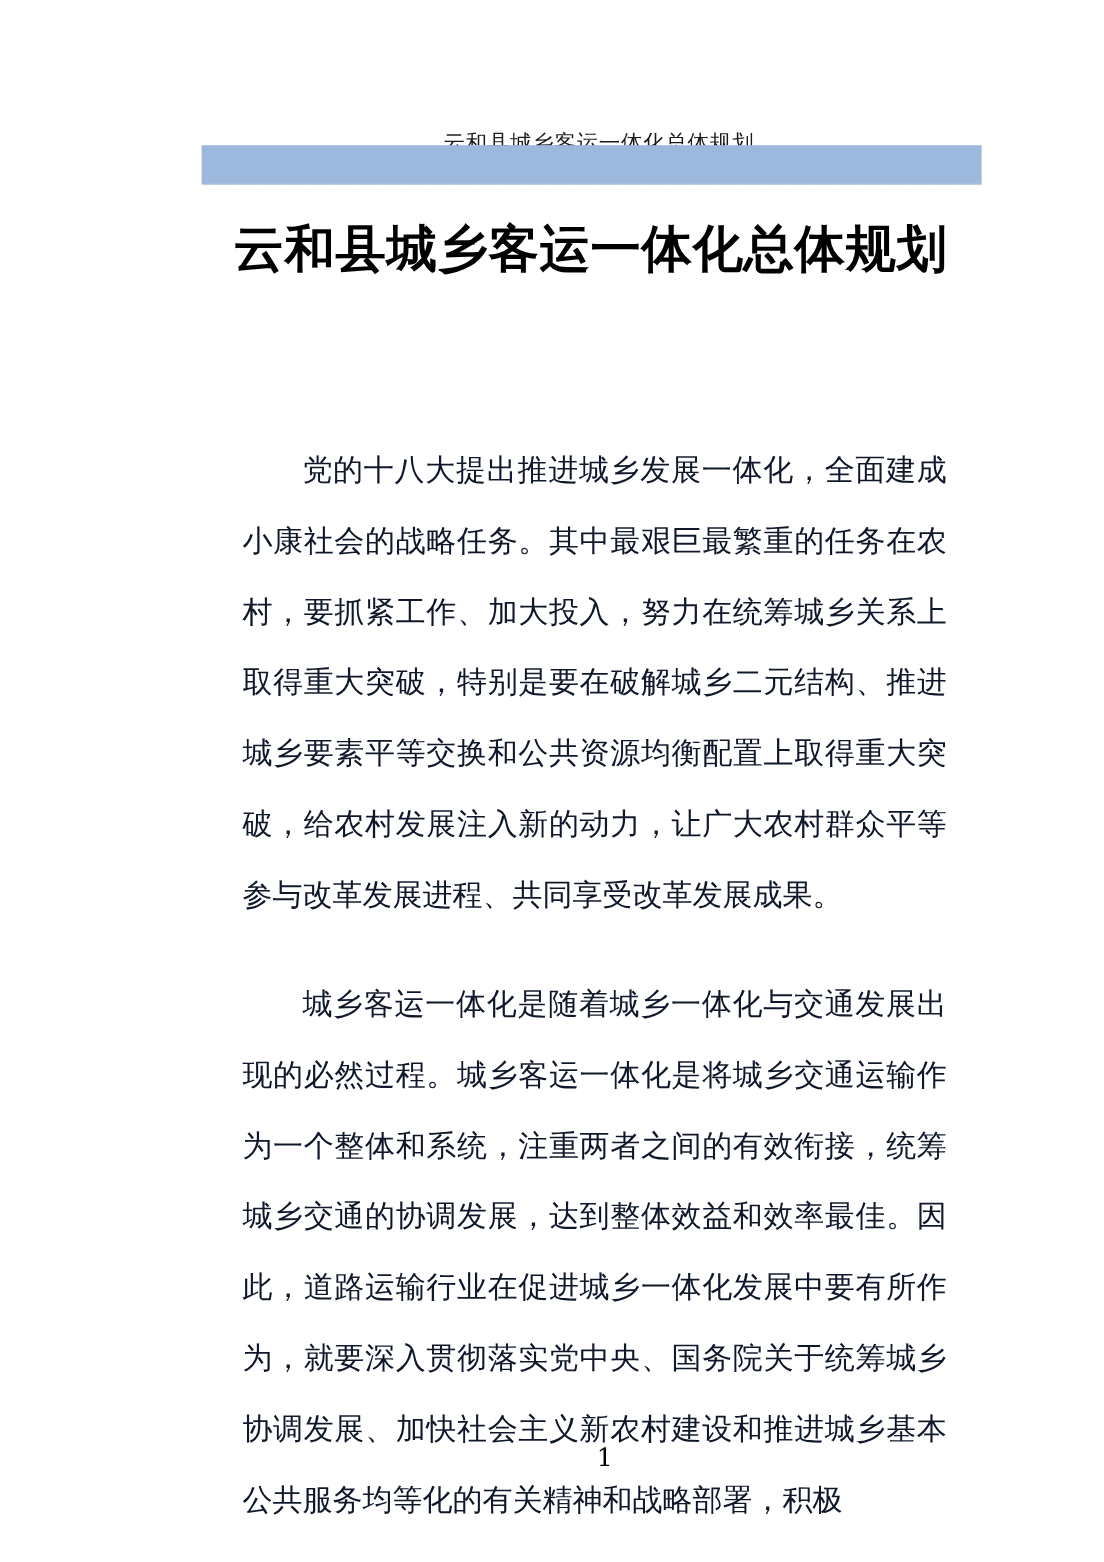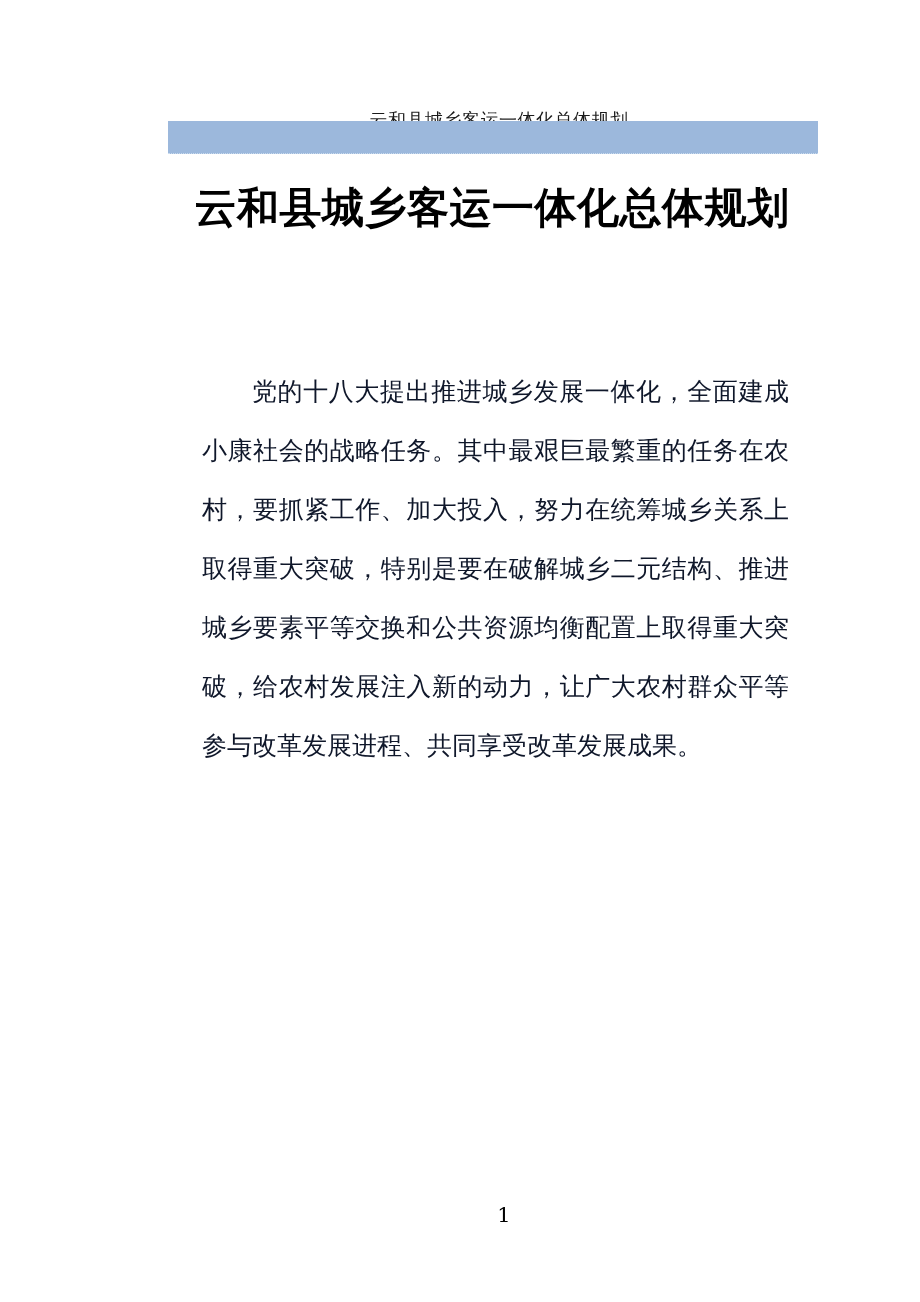--- a/index.html
+++ b/index.html
@@ -93,19 +93,20 @@
     <span>云和县城乡客运一体化总体规划</span>
   </div>
 
   <div class="header-rule" style="background-color: rgb(156, 184, 220);"></div>
 
   <h1 class="doc-title">云和县城乡客运一体化总体规划</h1>
 
 
   <div class="doc-body">
     <p>党的十八大提出推进城乡发展一体化，全面建成小康社会的战略任务。其中最艰巨最繁重的任务在农村，要抓紧工作、加大投入，努力在统筹城乡关系上取得重大突破，特别是要在破解城乡二元结构、推进城乡要素平等交换和公共资源均衡配置上取得重大突破，给农村发展注入新的动力，让广大农村群众平等参与改革发展进程、共同享受改革发展成果。</p>
+    <p>城乡客运一体化是随着城乡一体化与交通发展出现的必然过程。城乡客运一体化是将城乡交通运输作为一个整体和系统，注重两者之间的有效衔接，统筹城乡交通的协调发展，达到整体效益和效率最佳。因此，道路运输行业在促进城乡一体化发展中要有所作为，就要深入贯彻落实党中央、国务院关于统筹城乡协调发展、加快社会主义新农村建设和推进城乡基本公共服务均等化的有关精神和战略部署，积极</p>
   </div>
 
   <div class="page-footer">
     <span>1</span>
   </div>
 
 </div>
 
 </body></html>

